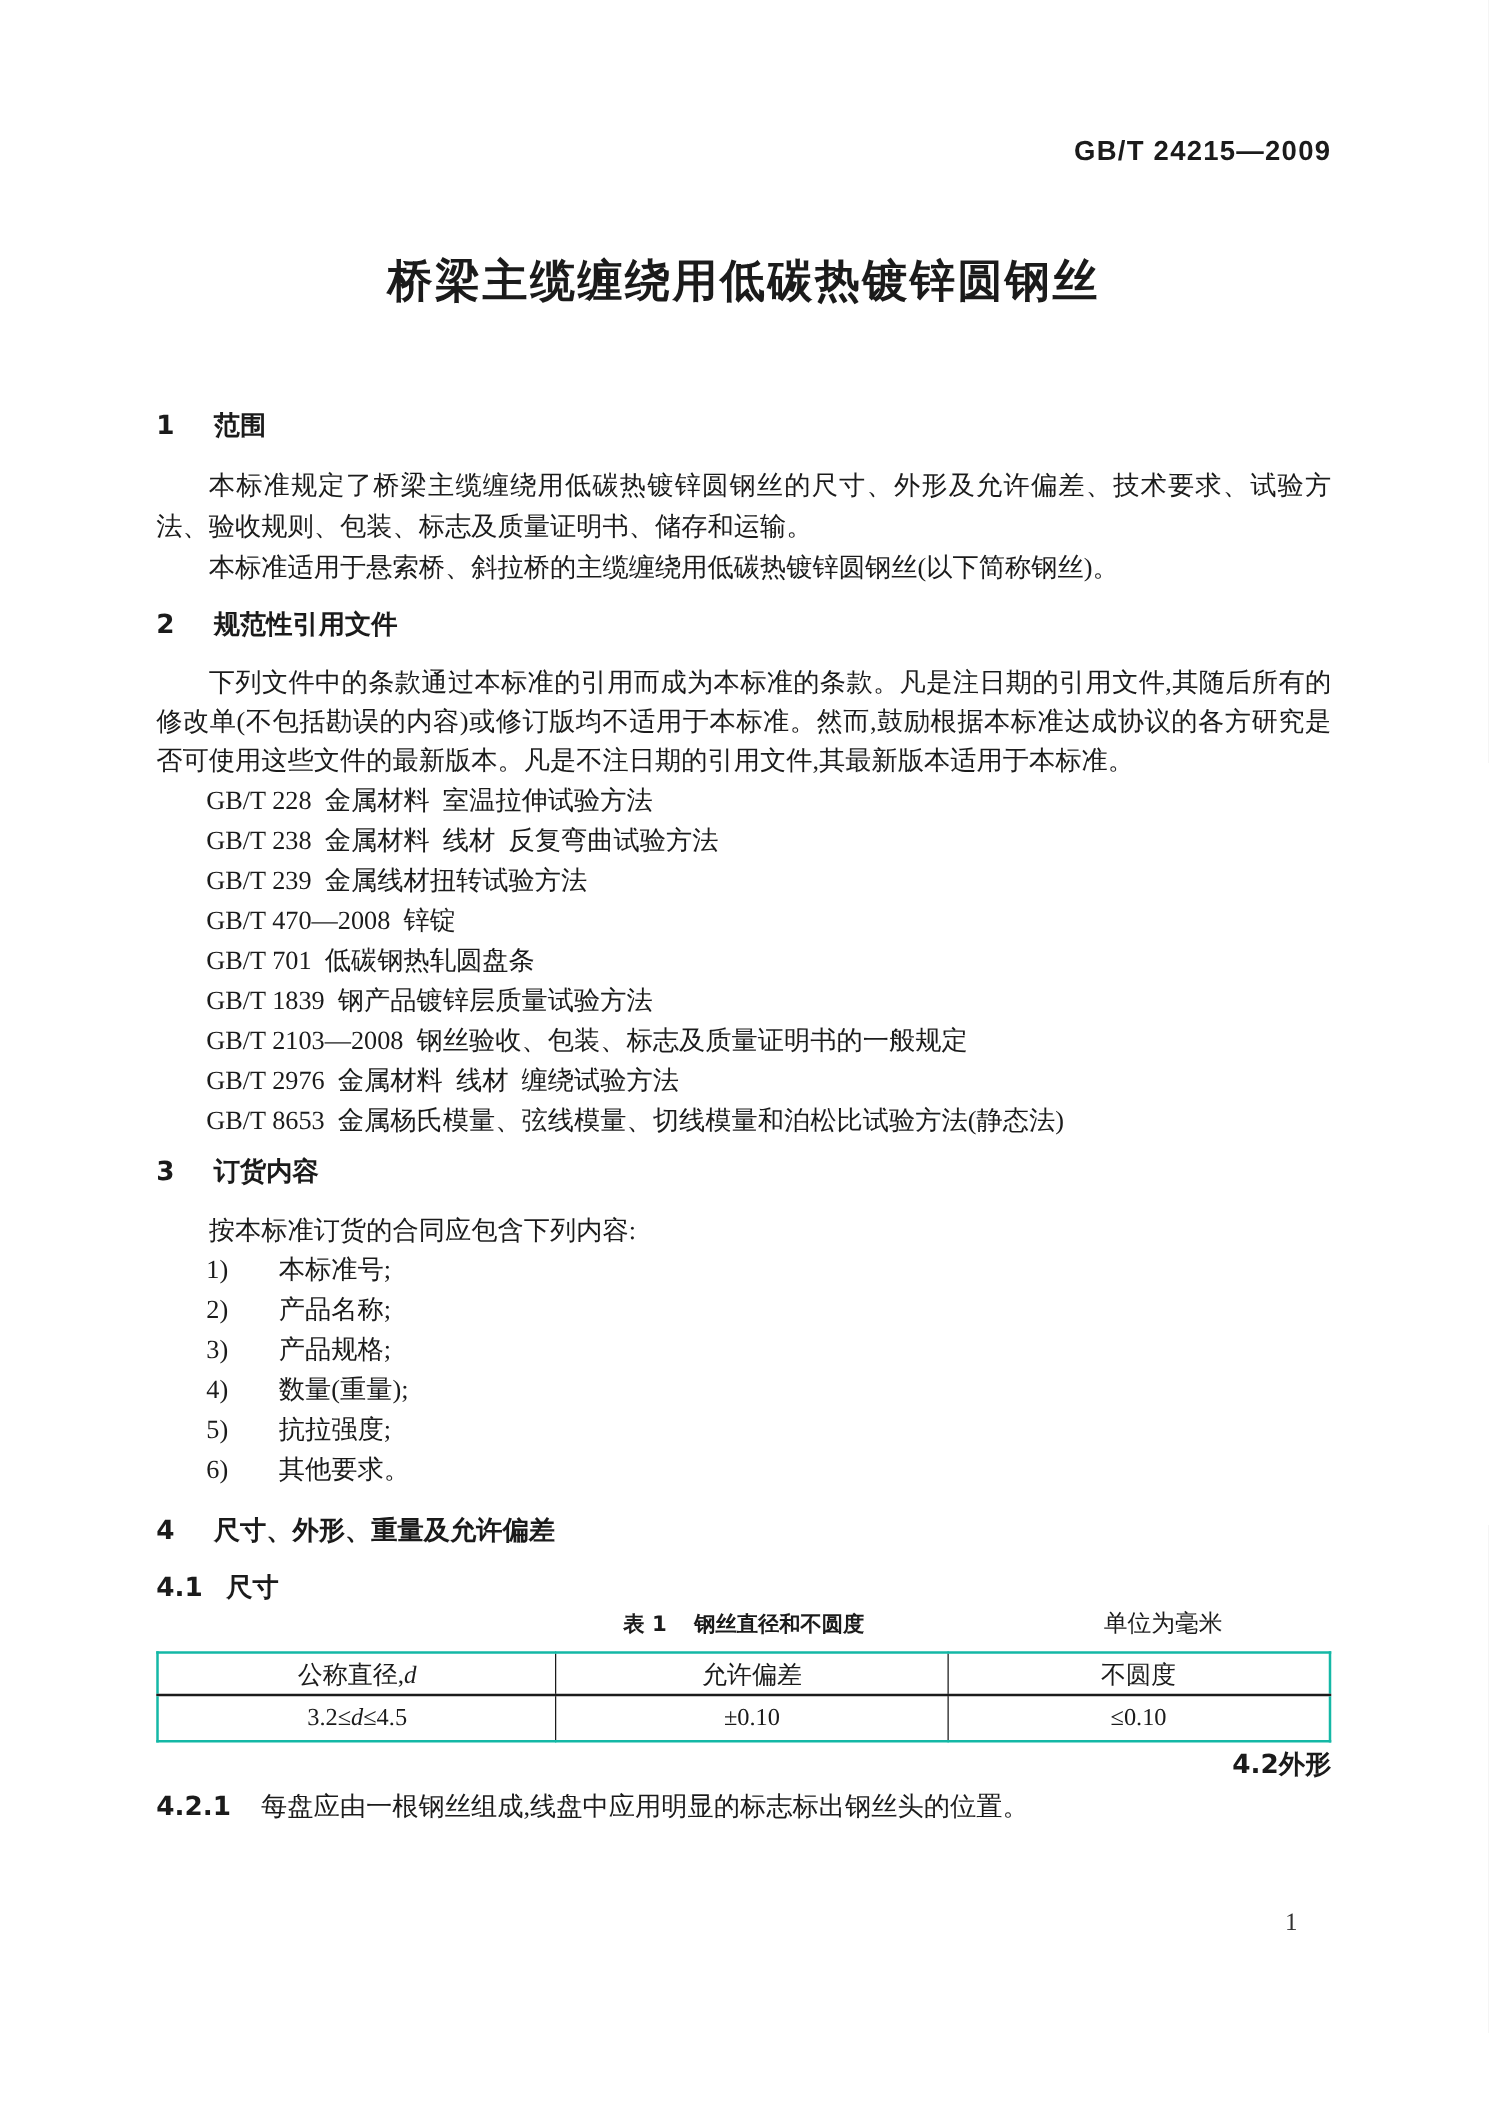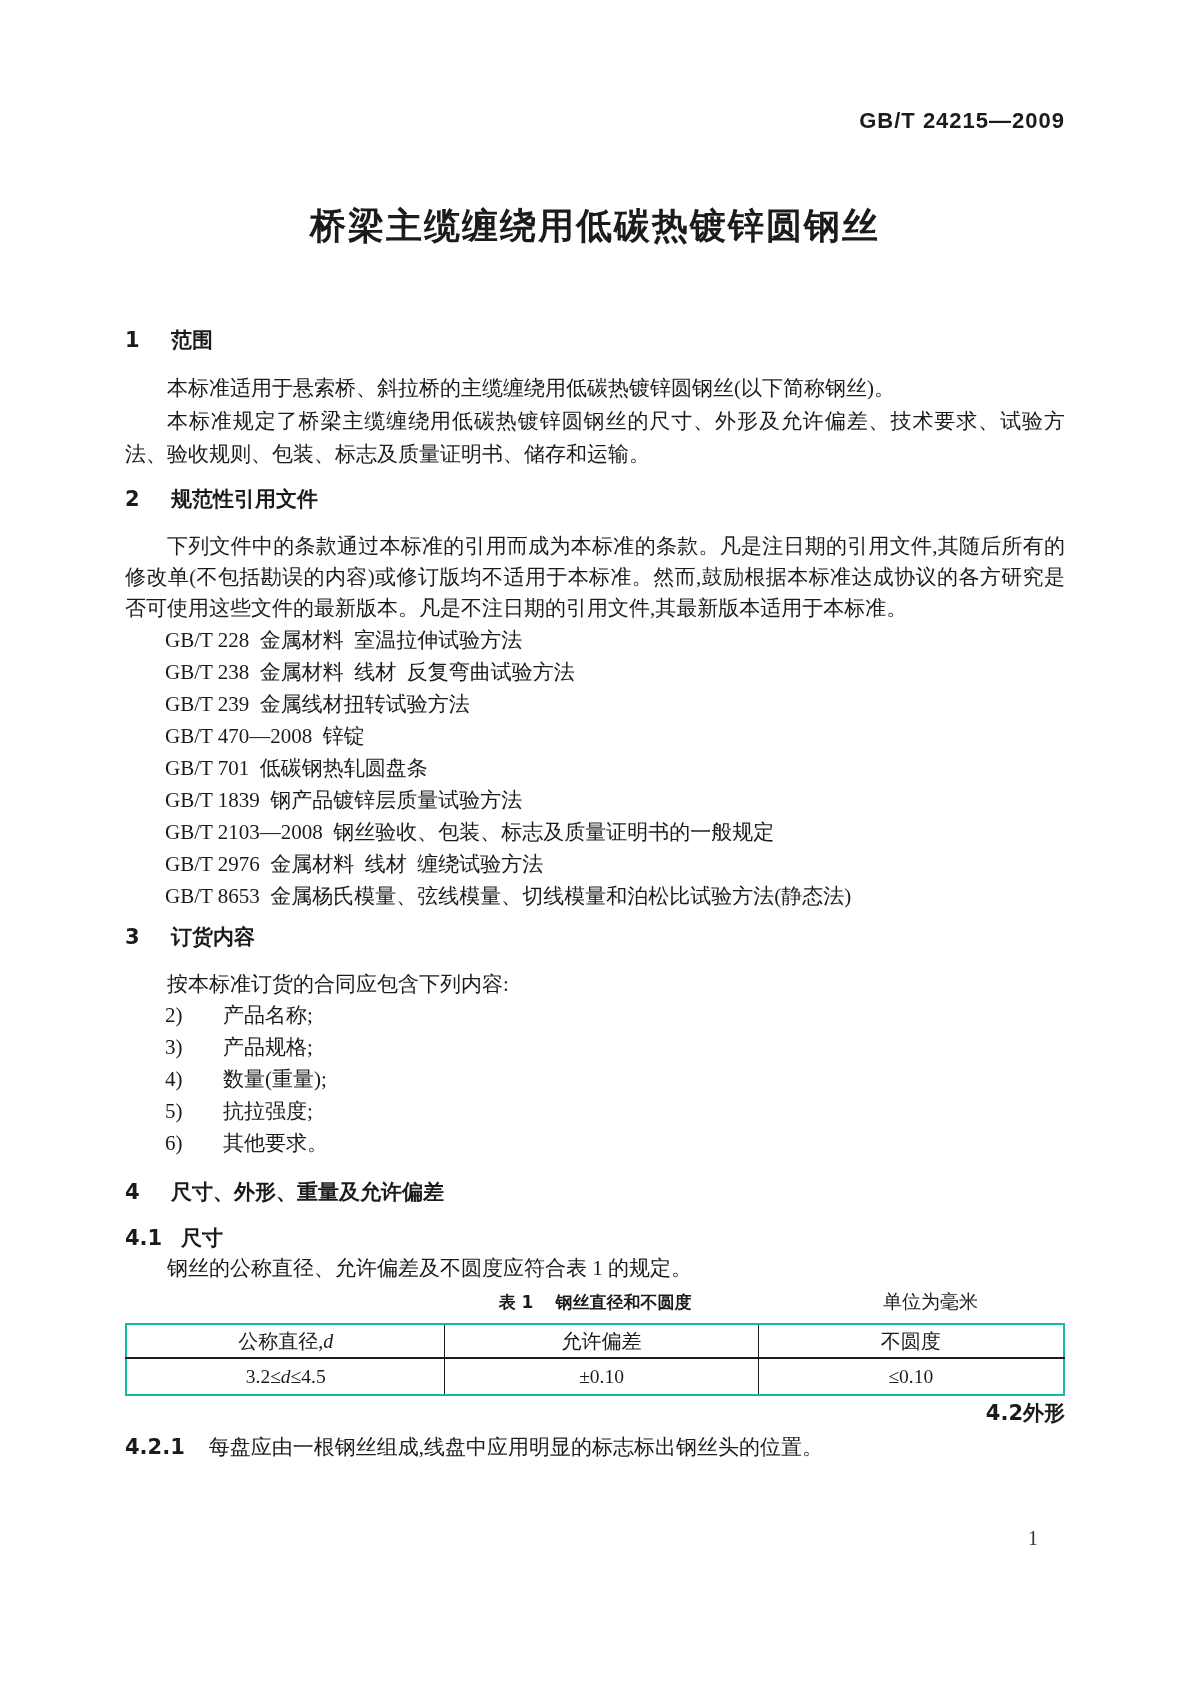--- a/index.html
+++ b/index.html
@@ -136,22 +136,22 @@
   <div class="content">
 
     <div class="doc-header">GB/T 24215—2009</div>
 
     <div class="doc-title">桥梁主缆缠绕用低碳热镀锌圆钢丝</div>
 
     <div class="h1 h1-sec1">
       <span class="h-num">1</span><span>范围</span>
     </div>
     <div class="sec1-paras">
+      <p class="para">本标准规定了桥梁主缆缠绕用低碳热镀锌圆钢丝的尺寸、外形及允许偏差、技术要求、试验方法、验收规则、包装、标志及质量证明书、储存和运输。</p>
       <p class="para">本标准适用于悬索桥、斜拉桥的主缆缠绕用低碳热镀锌圆钢丝(以下简称钢丝)。</p>
-      <p class="para">本标准规定了桥梁主缆缠绕用低碳热镀锌圆钢丝的尺寸、外形及允许偏差、技术要求、试验方法、验收规则、包装、标志及质量证明书、储存和运输。</p>
     </div>
 
     <div class="h1 h1-sec2">
       <span class="h-num">2</span><span>规范性引用文件</span>
     </div>
     <p class="para para-tight sec2-intro">下列文件中的条款通过本标准的引用而成为本标准的条款。凡是注日期的引用文件,其随后所有的修改单(不包括勘误的内容)或修订版均不适用于本标准。然而,鼓励根据本标准达成协议的各方研究是否可使用这些文件的最新版本。凡是不注日期的引用文件,其最新版本适用于本标准。</p>
     <ul class="ref-list">
       <li>GB/T 228  金属材料  室温拉伸试验方法</li>
       <li>GB/T 238  金属材料  线材  反复弯曲试验方法</li>
       <li>GB/T 239  金属线材扭转试验方法</li>
@@ -161,35 +161,35 @@
       <li>GB/T 2103—2008  钢丝验收、包装、标志及质量证明书的一般规定</li>
       <li>GB/T 2976  金属材料  线材  缠绕试验方法</li>
       <li>GB/T 8653  金属杨氏模量、弦线模量、切线模量和泊松比试验方法(静态法)</li>
     </ul>
 
     <div class="h1 h1-sec3">
       <span class="h-num">3</span><span>订货内容</span>
     </div>
     <p class="para sec3-intro">按本标准订货的合同应包含下列内容:</p>
     <ul class="order-list">
+      <li><span class="item-num">1)</span><span>本标准号;</span></li>
       <li><span class="item-num">2)</span><span>产品名称;</span></li>
       <li><span class="item-num">3)</span><span>产品规格;</span></li>
       <li><span class="item-num">4)</span><span>数量(重量);</span></li>
       <li><span class="item-num">5)</span><span>抗拉强度;</span></li>
       <li><span class="item-num">6)</span><span>其他要求。</span></li>
     </ul>
 
     <div class="h1 h1-sec4">
       <span class="h-num">4</span><span>尺寸、外形、重量及允许偏差</span>
     </div>
 
     <div class="h2 h2-41">
       <span class="h-num">4.1</span><span>尺寸</span>
     </div>
-    <p class="para para-tight sec41-para">钢丝的公称直径、允许偏差及不圆度应符合表 1 的规定。</p>
 
     <div class="table-caption-row">
       <div class="table-caption">
         <span class="cap-label">表 1</span><span>钢丝直径和不圆度</span>
       </div>
       <span class="unit-note">单位为毫米</span>
     </div>
 
     <table class="tbl">
       <thead>

